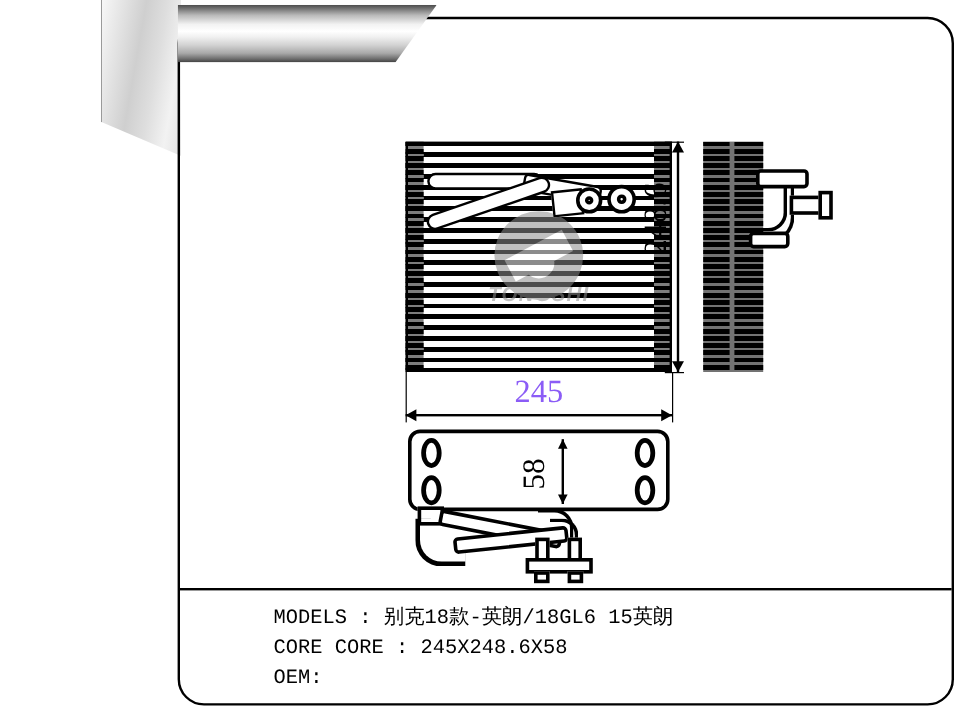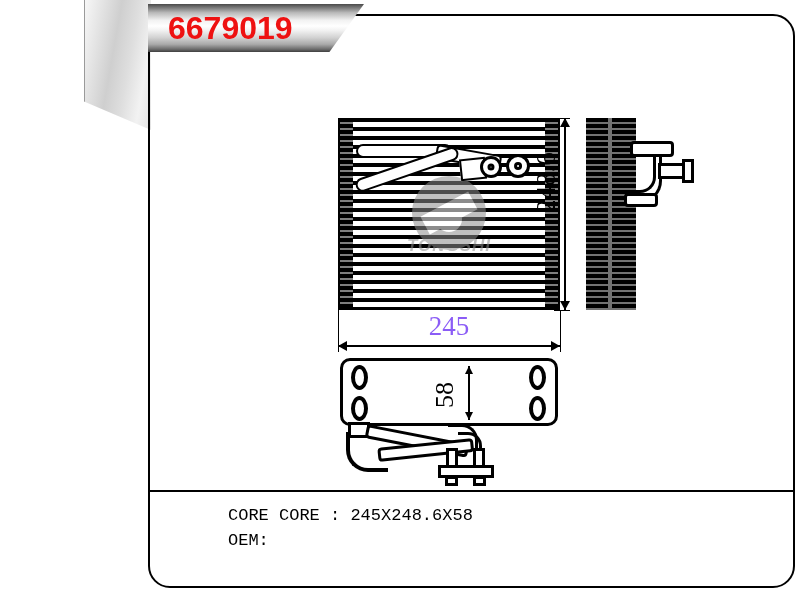--- a/index.html
+++ b/index.html
@@ -584,21 +584,20 @@
 
 <div id="page">
 
   <div class="flag-tail-top"></div>
   <div class="flag-tail"></div>
 
   <div class="frame"></div>
   <div class="frame-divider"></div>
 
   <div class="banner"></div>
-  <div class="banner-text">6679019</div>
 
   <div class="drawing">
 
     <div class="core-front">
       <div class="fin-stack"></div>
       <div class="side-band left"></div>
       <div class="side-band right"></div>
 
       <div class="watermark">
         <div class="wm-circle"></div>
@@ -655,20 +654,24 @@
       <div class="bv-drop1"></div>
       <div class="bv-drop2"></div>
       <div class="bv-flange"></div>
       <div class="bv-foot1"></div>
       <div class="bv-foot2"></div>
     </div>
   </div>
 
   <div class="specs">
     <div class="spec-row">
+      <span class="spec-label">MODELS  :</span>
+      <span class="spec-value">别克18款-英朗/18GL6  15英朗</span>
+    </div>
+    <div class="spec-row">
       <span class="spec-label">CORE CORE :</span>
       <span class="spec-value">245X248.6X58</span>
     </div>
     <div class="spec-row">
       <span class="spec-label">OEM:</span>
       <span class="spec-value"></span>
     </div>
   </div>
 
 </div>

